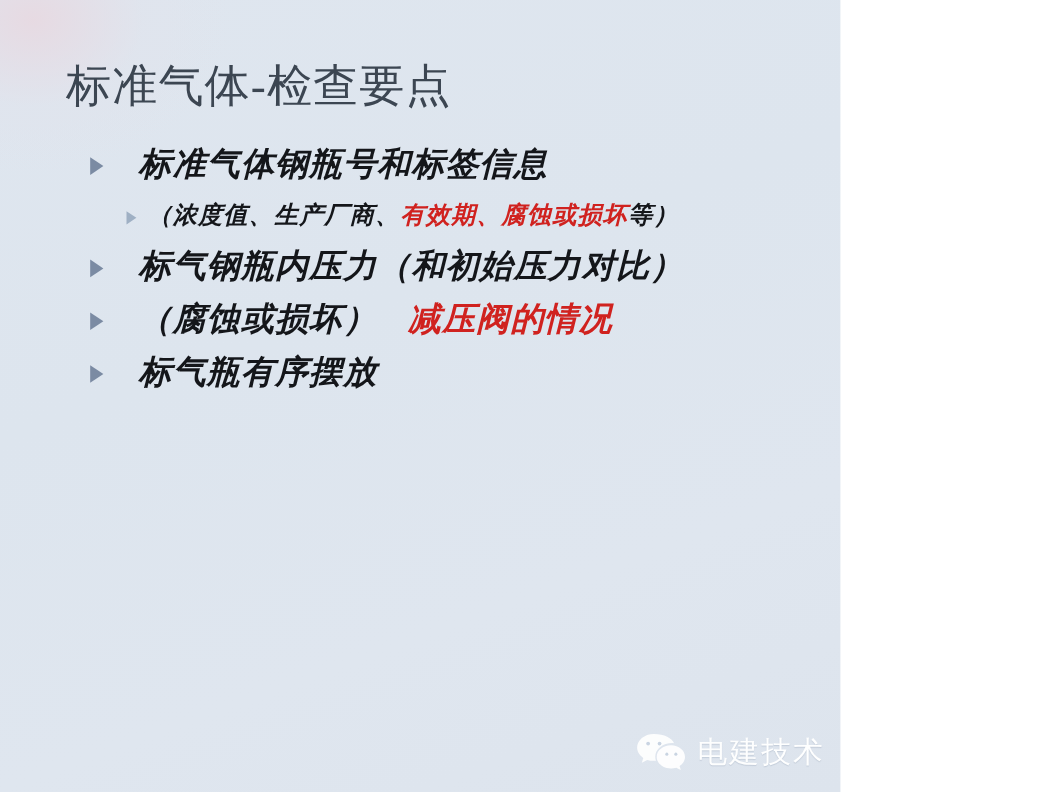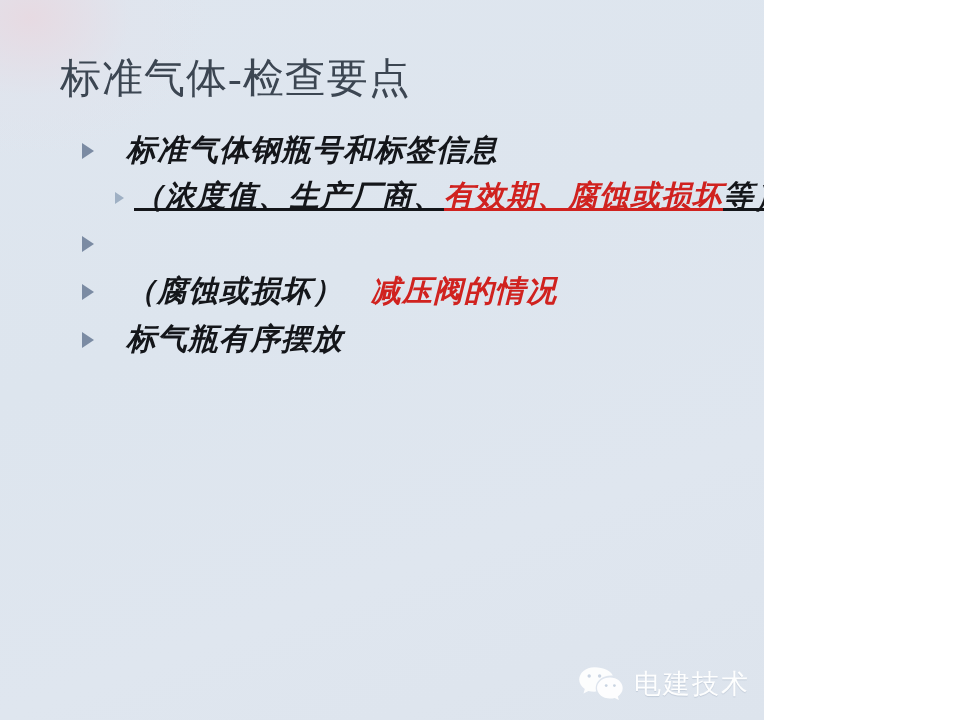--- a/index.html
+++ b/index.html
@@ -94,23 +94,22 @@
     color: #14161a;
     letter-spacing: 1px;
   }
 
   .txt.big {
     font-size: 30px;
     line-height: 36px;
   }
 
   .txt.small {
-    font-size: 30px;
+    font-size: 22px;
     line-height: 32px;
-    text-decoration: underline;
   }
 
   .red {
     color: #d0221f;
   }
 
   .dark {
     color: #14161a;
   }
 
@@ -157,20 +156,21 @@
 
     <div class="line lvl2">
       <span class="marker lvl2"></span>
       <span class="txt small dark">（浓度值、生产厂商、</span>
         <span class="txt small red">有效期、腐蚀或损坏</span>
         <span class="txt small dark">等）</span>
     </div>
 
     <div class="line lvl1">
       <span class="marker lvl1"></span>
+      <span class="txt big dark">标气钢瓶内压力（和初始压力对比）</span>
     </div>
 
     <div class="line lvl1">
       <span class="marker lvl1"></span>
       <span class="txt big dark">（腐蚀或损坏）</span>
         <span class="txt big red">减压阀的情况</span>
     </div>
 
     <div class="line lvl1">
       <span class="marker lvl1"></span>

